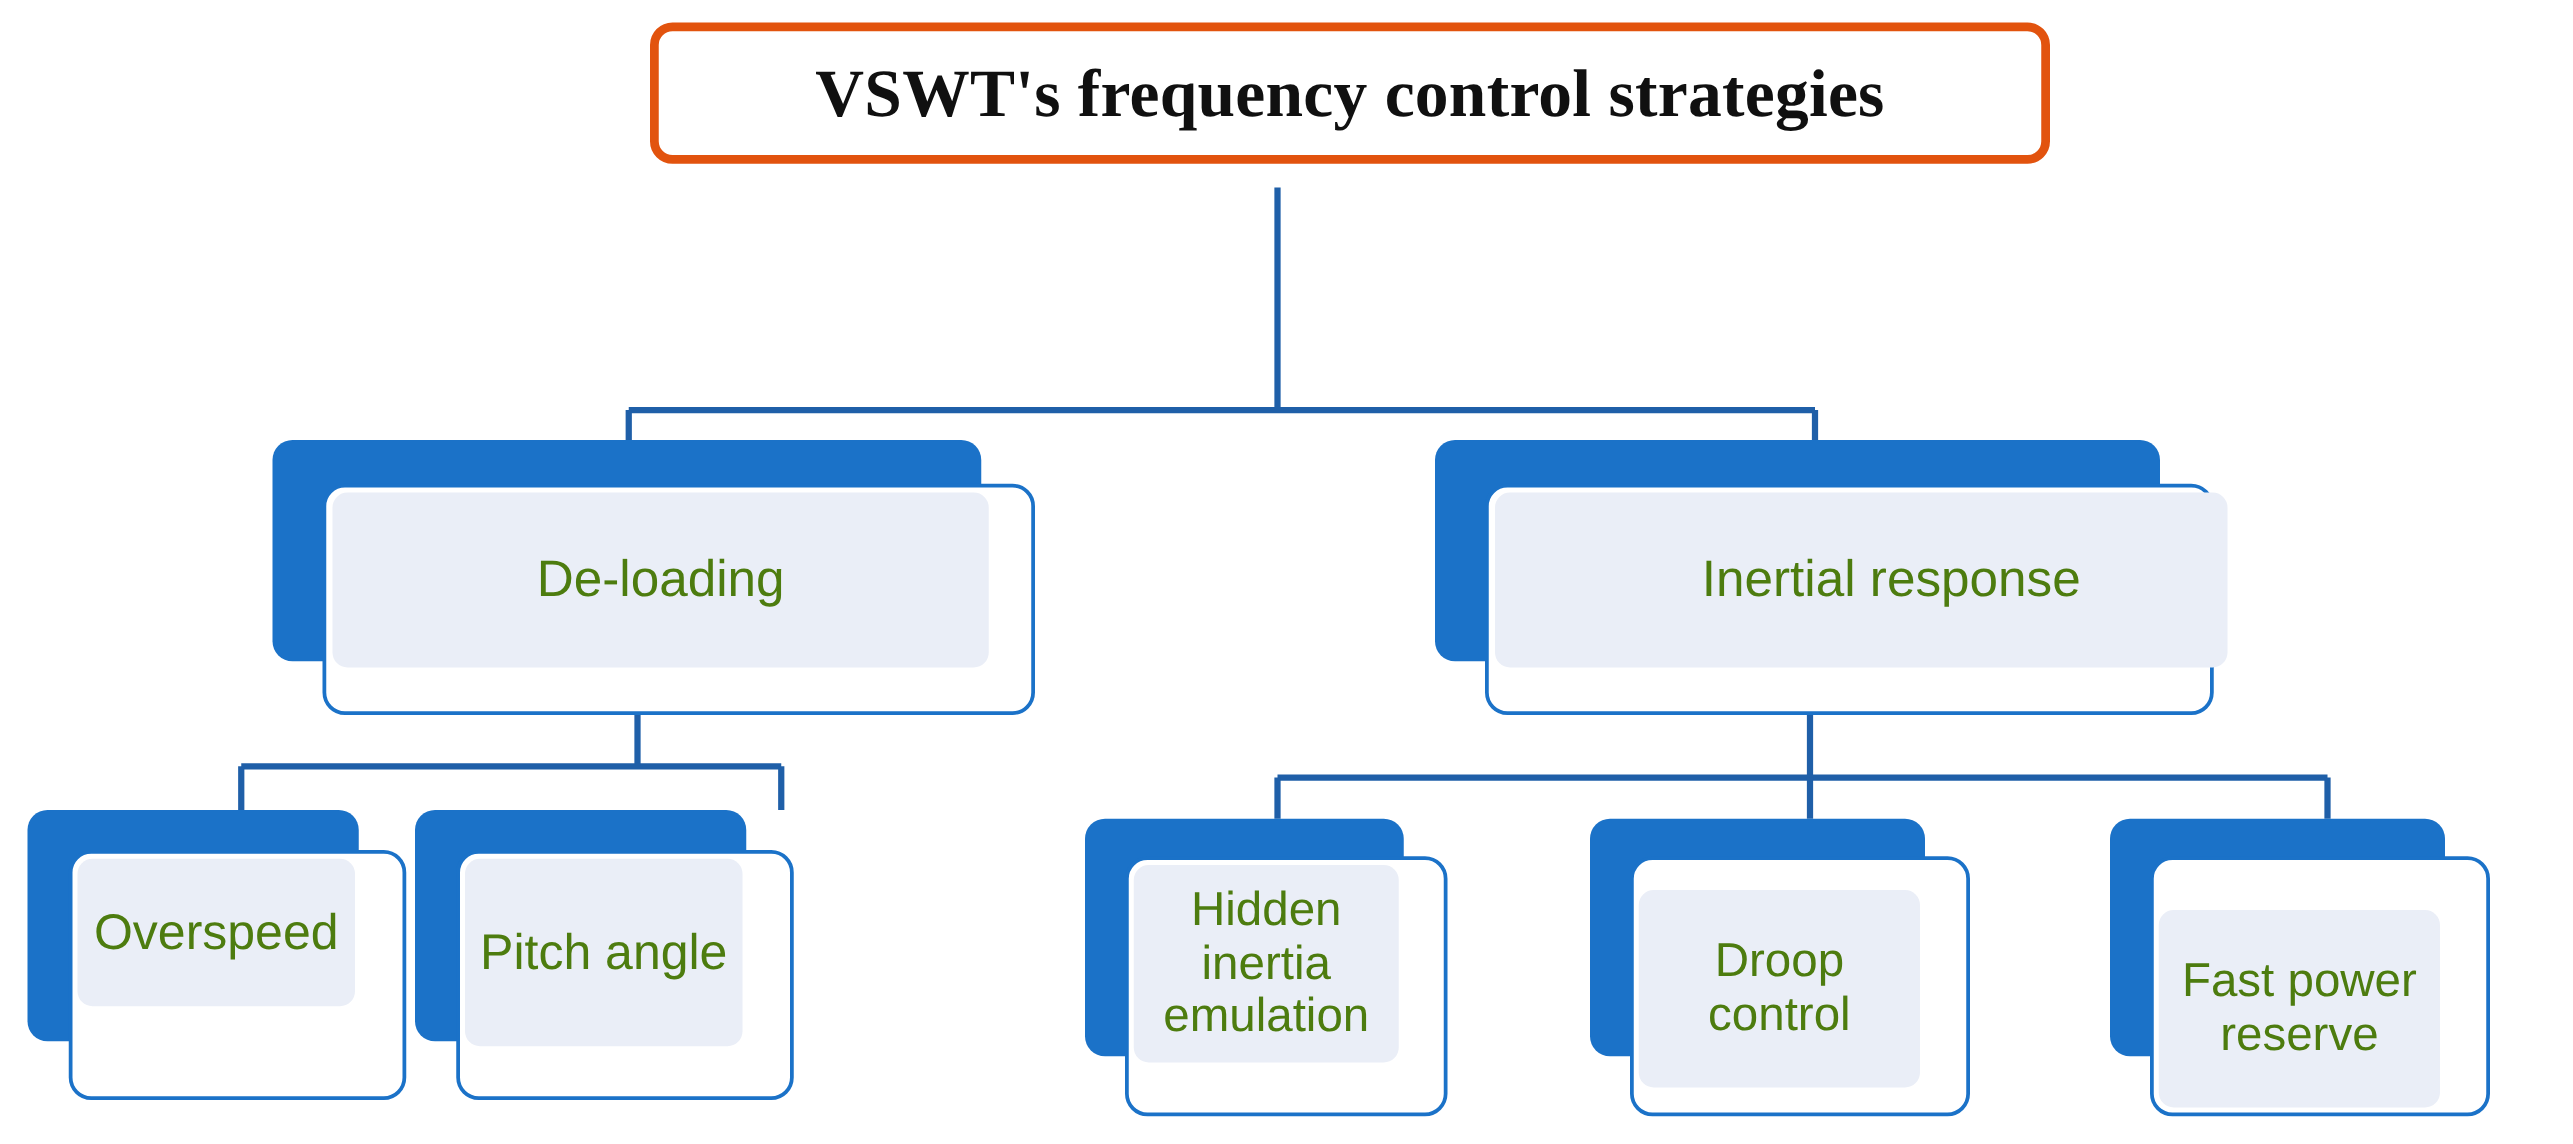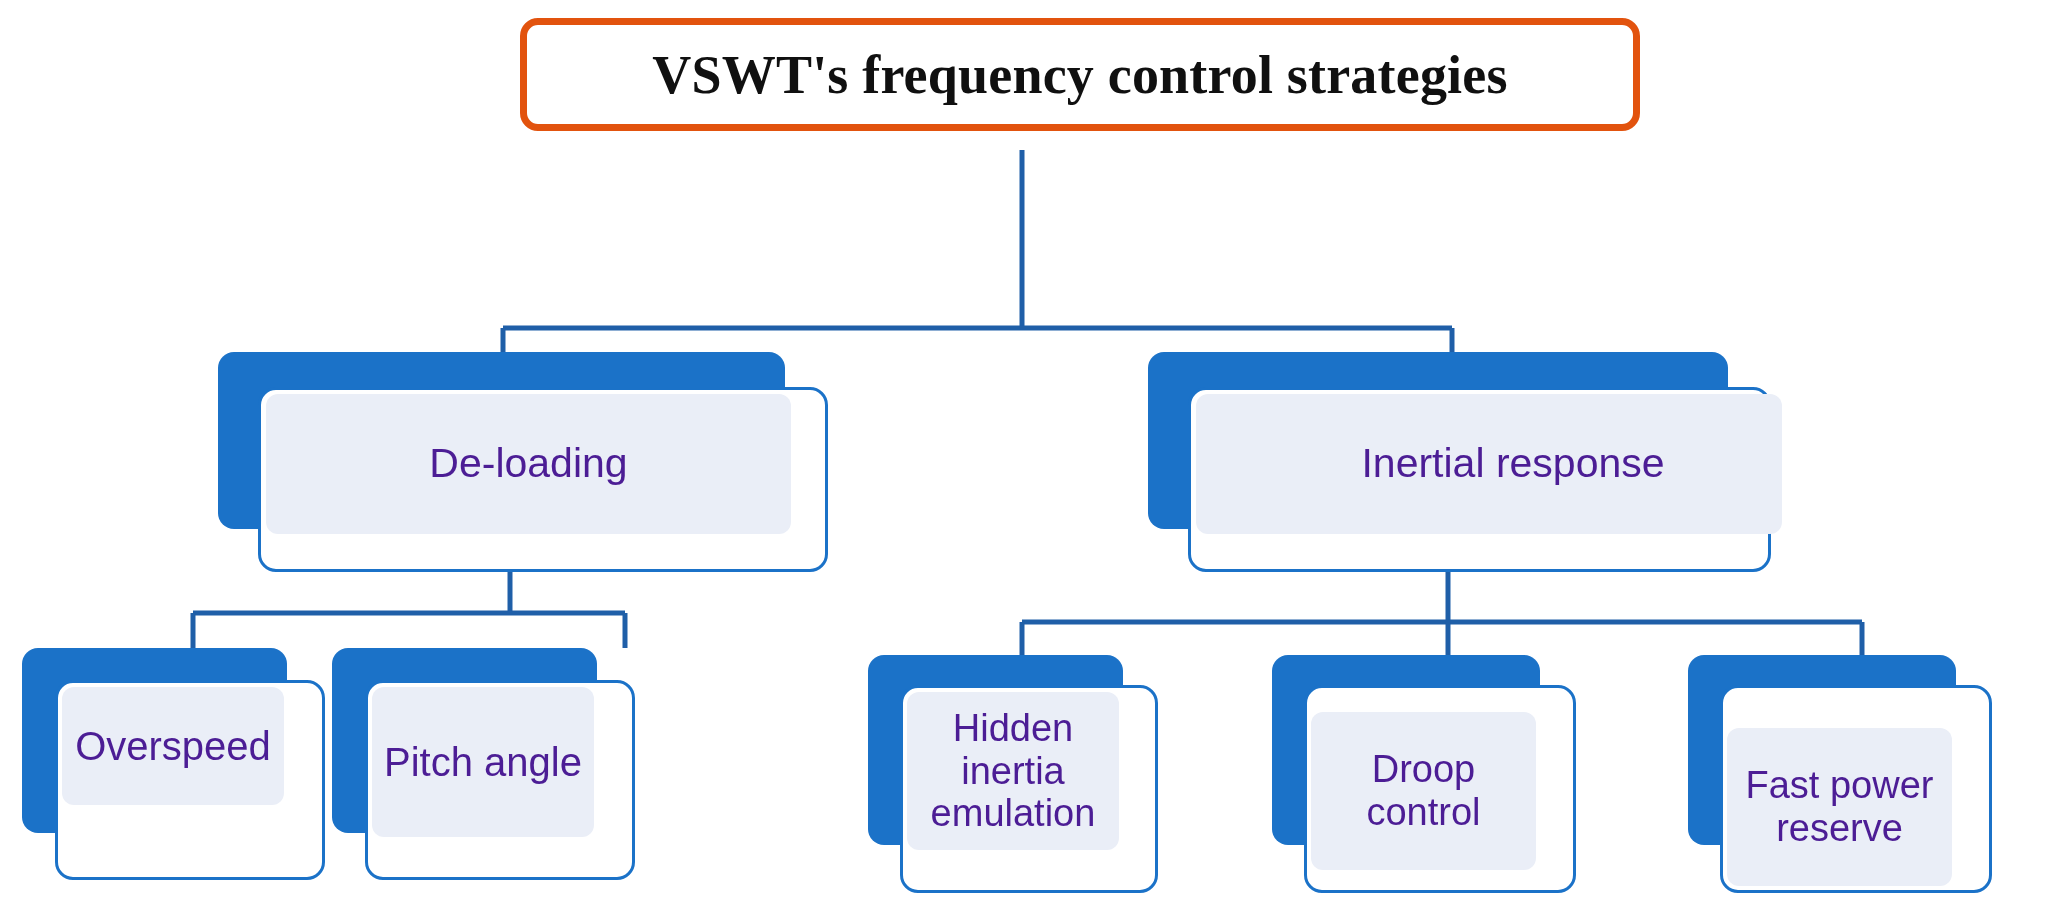--- a/index.html
+++ b/index.html
@@ -47,21 +47,21 @@
     border-radius:18px;
   }
   .node .fill{                
     position:absolute;
     background:#EAEEF7;
     border-radius:12px;
     display:flex;align-items:center;justify-content:center;
     text-align:center;
   }
   .node .label{
-    color:#4c1d95;
+    color:#4d7c0f;
     line-height:1.12;
     padding:0 6px;
   }
 </style>
 </head>
 <body>
 
 <div id="stage">
 
   <svg id="wires" viewBox="0 0 2058 915" width="2058" height="915" aria-hidden="true">

